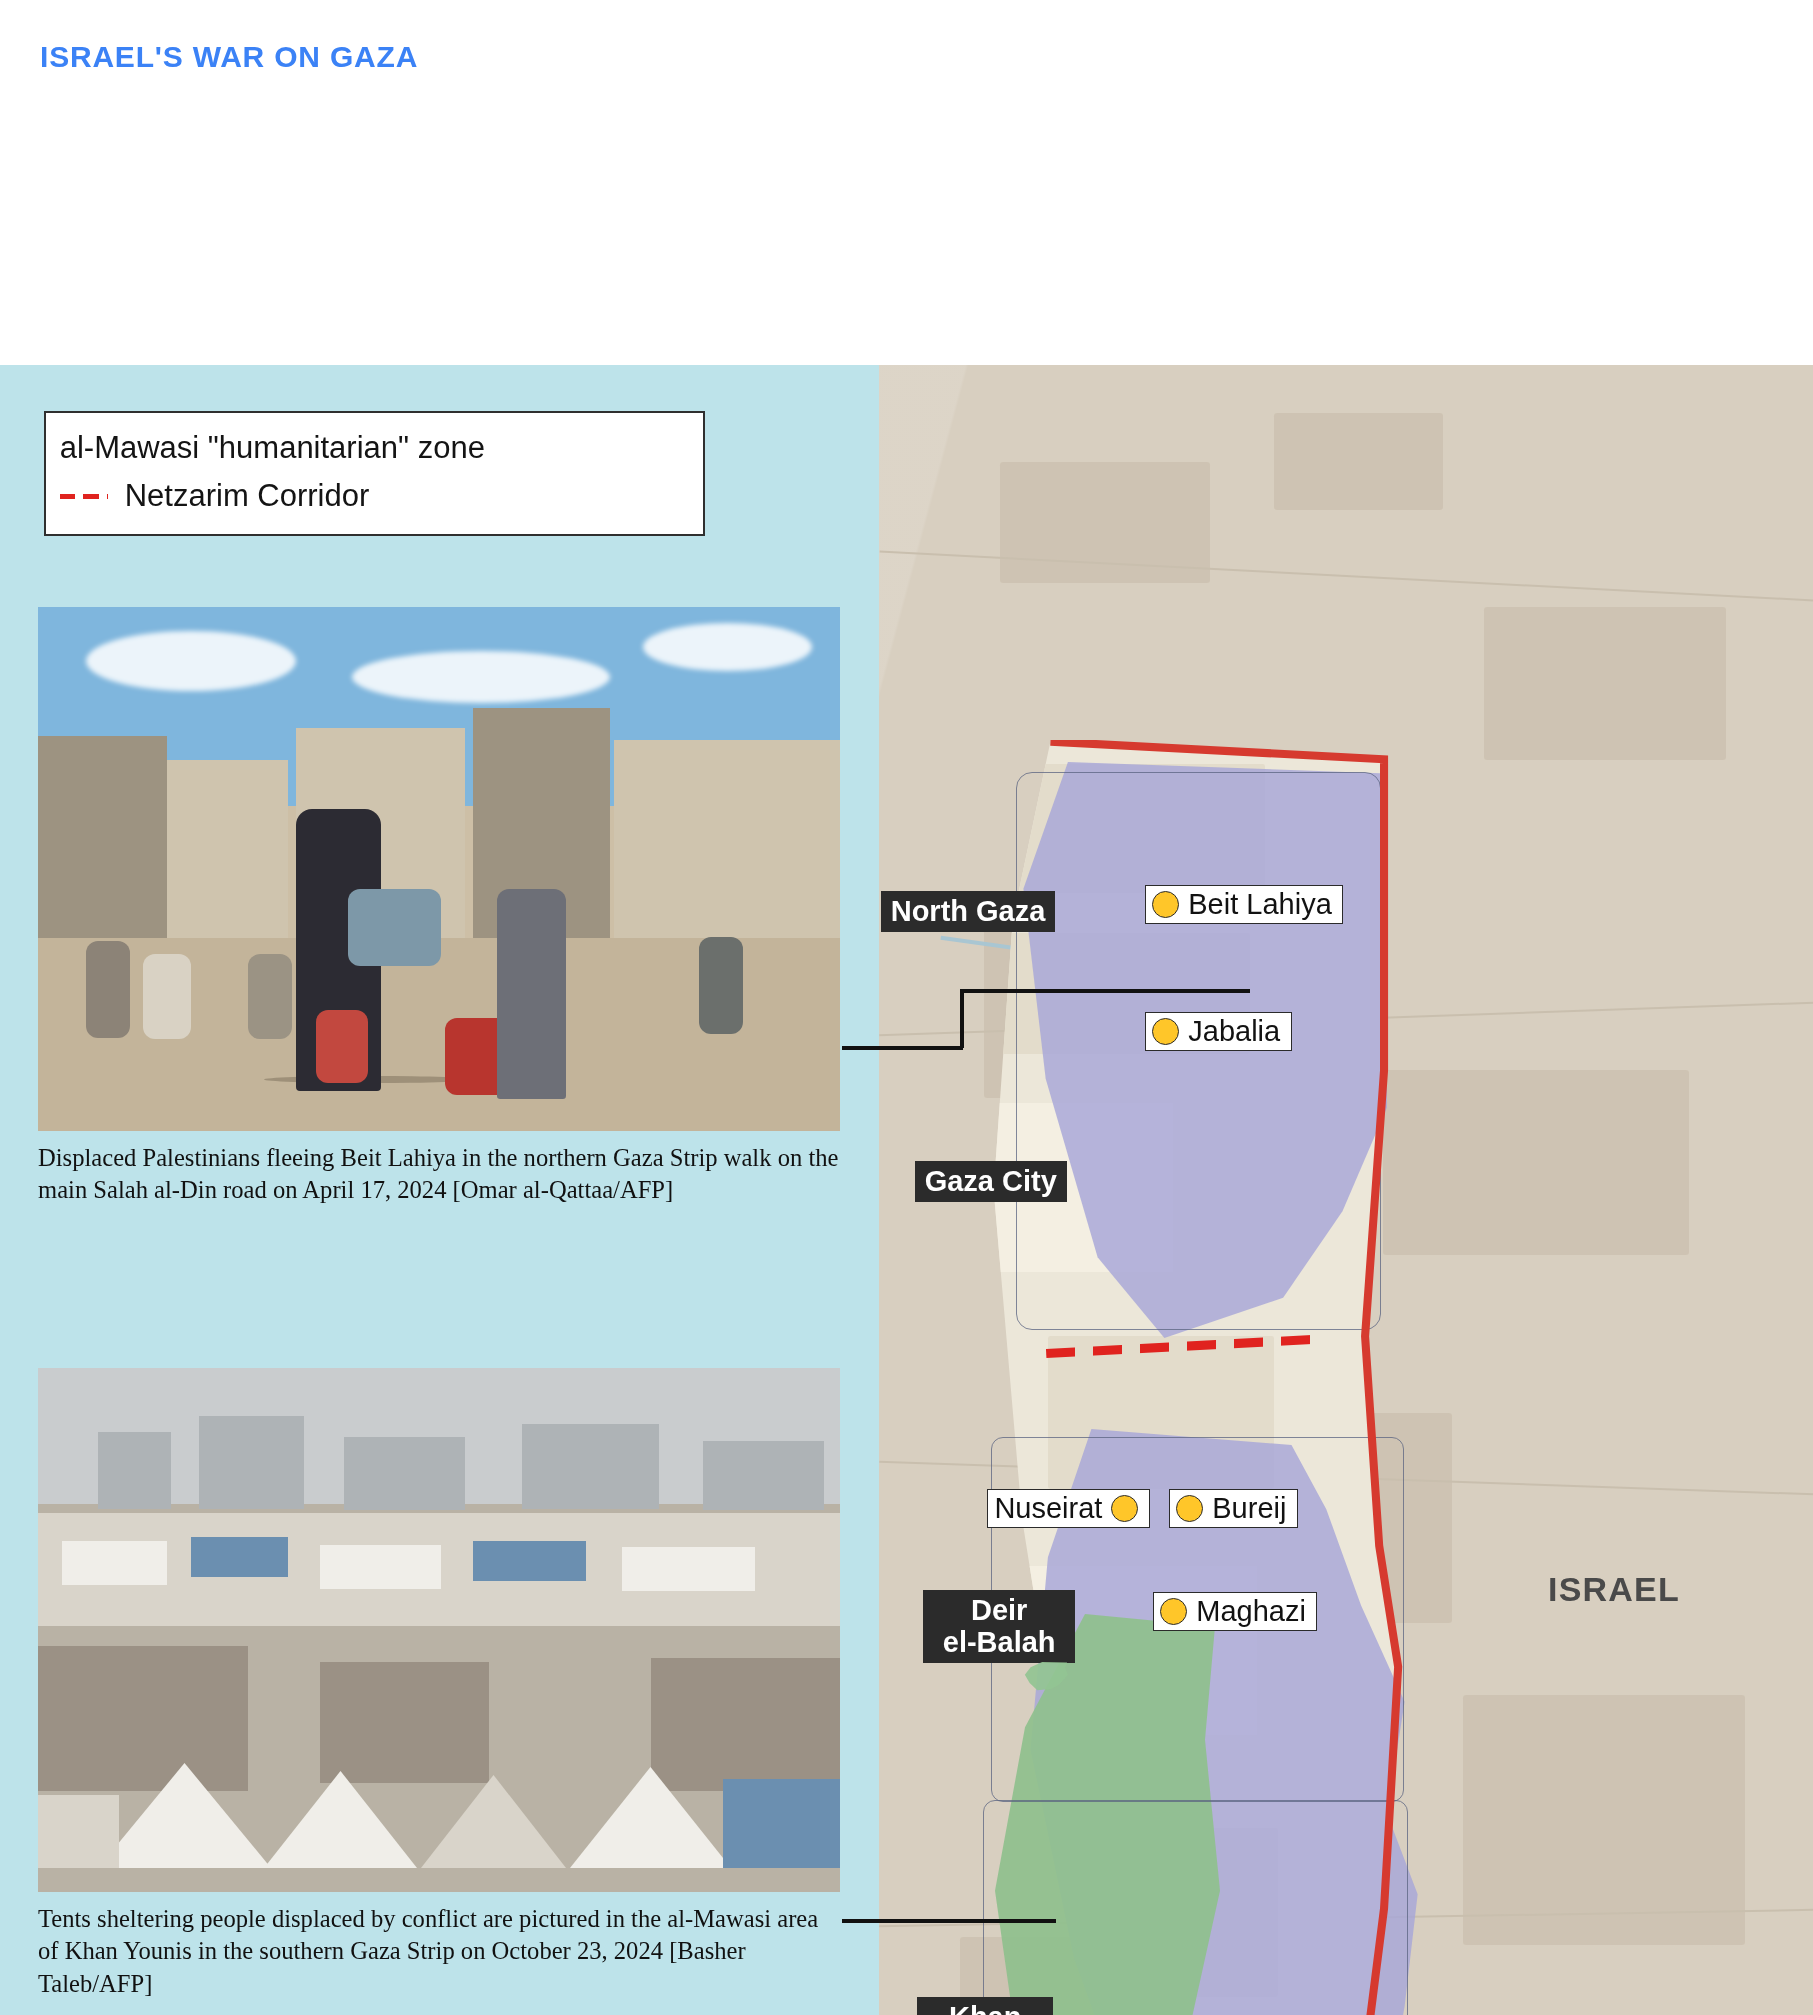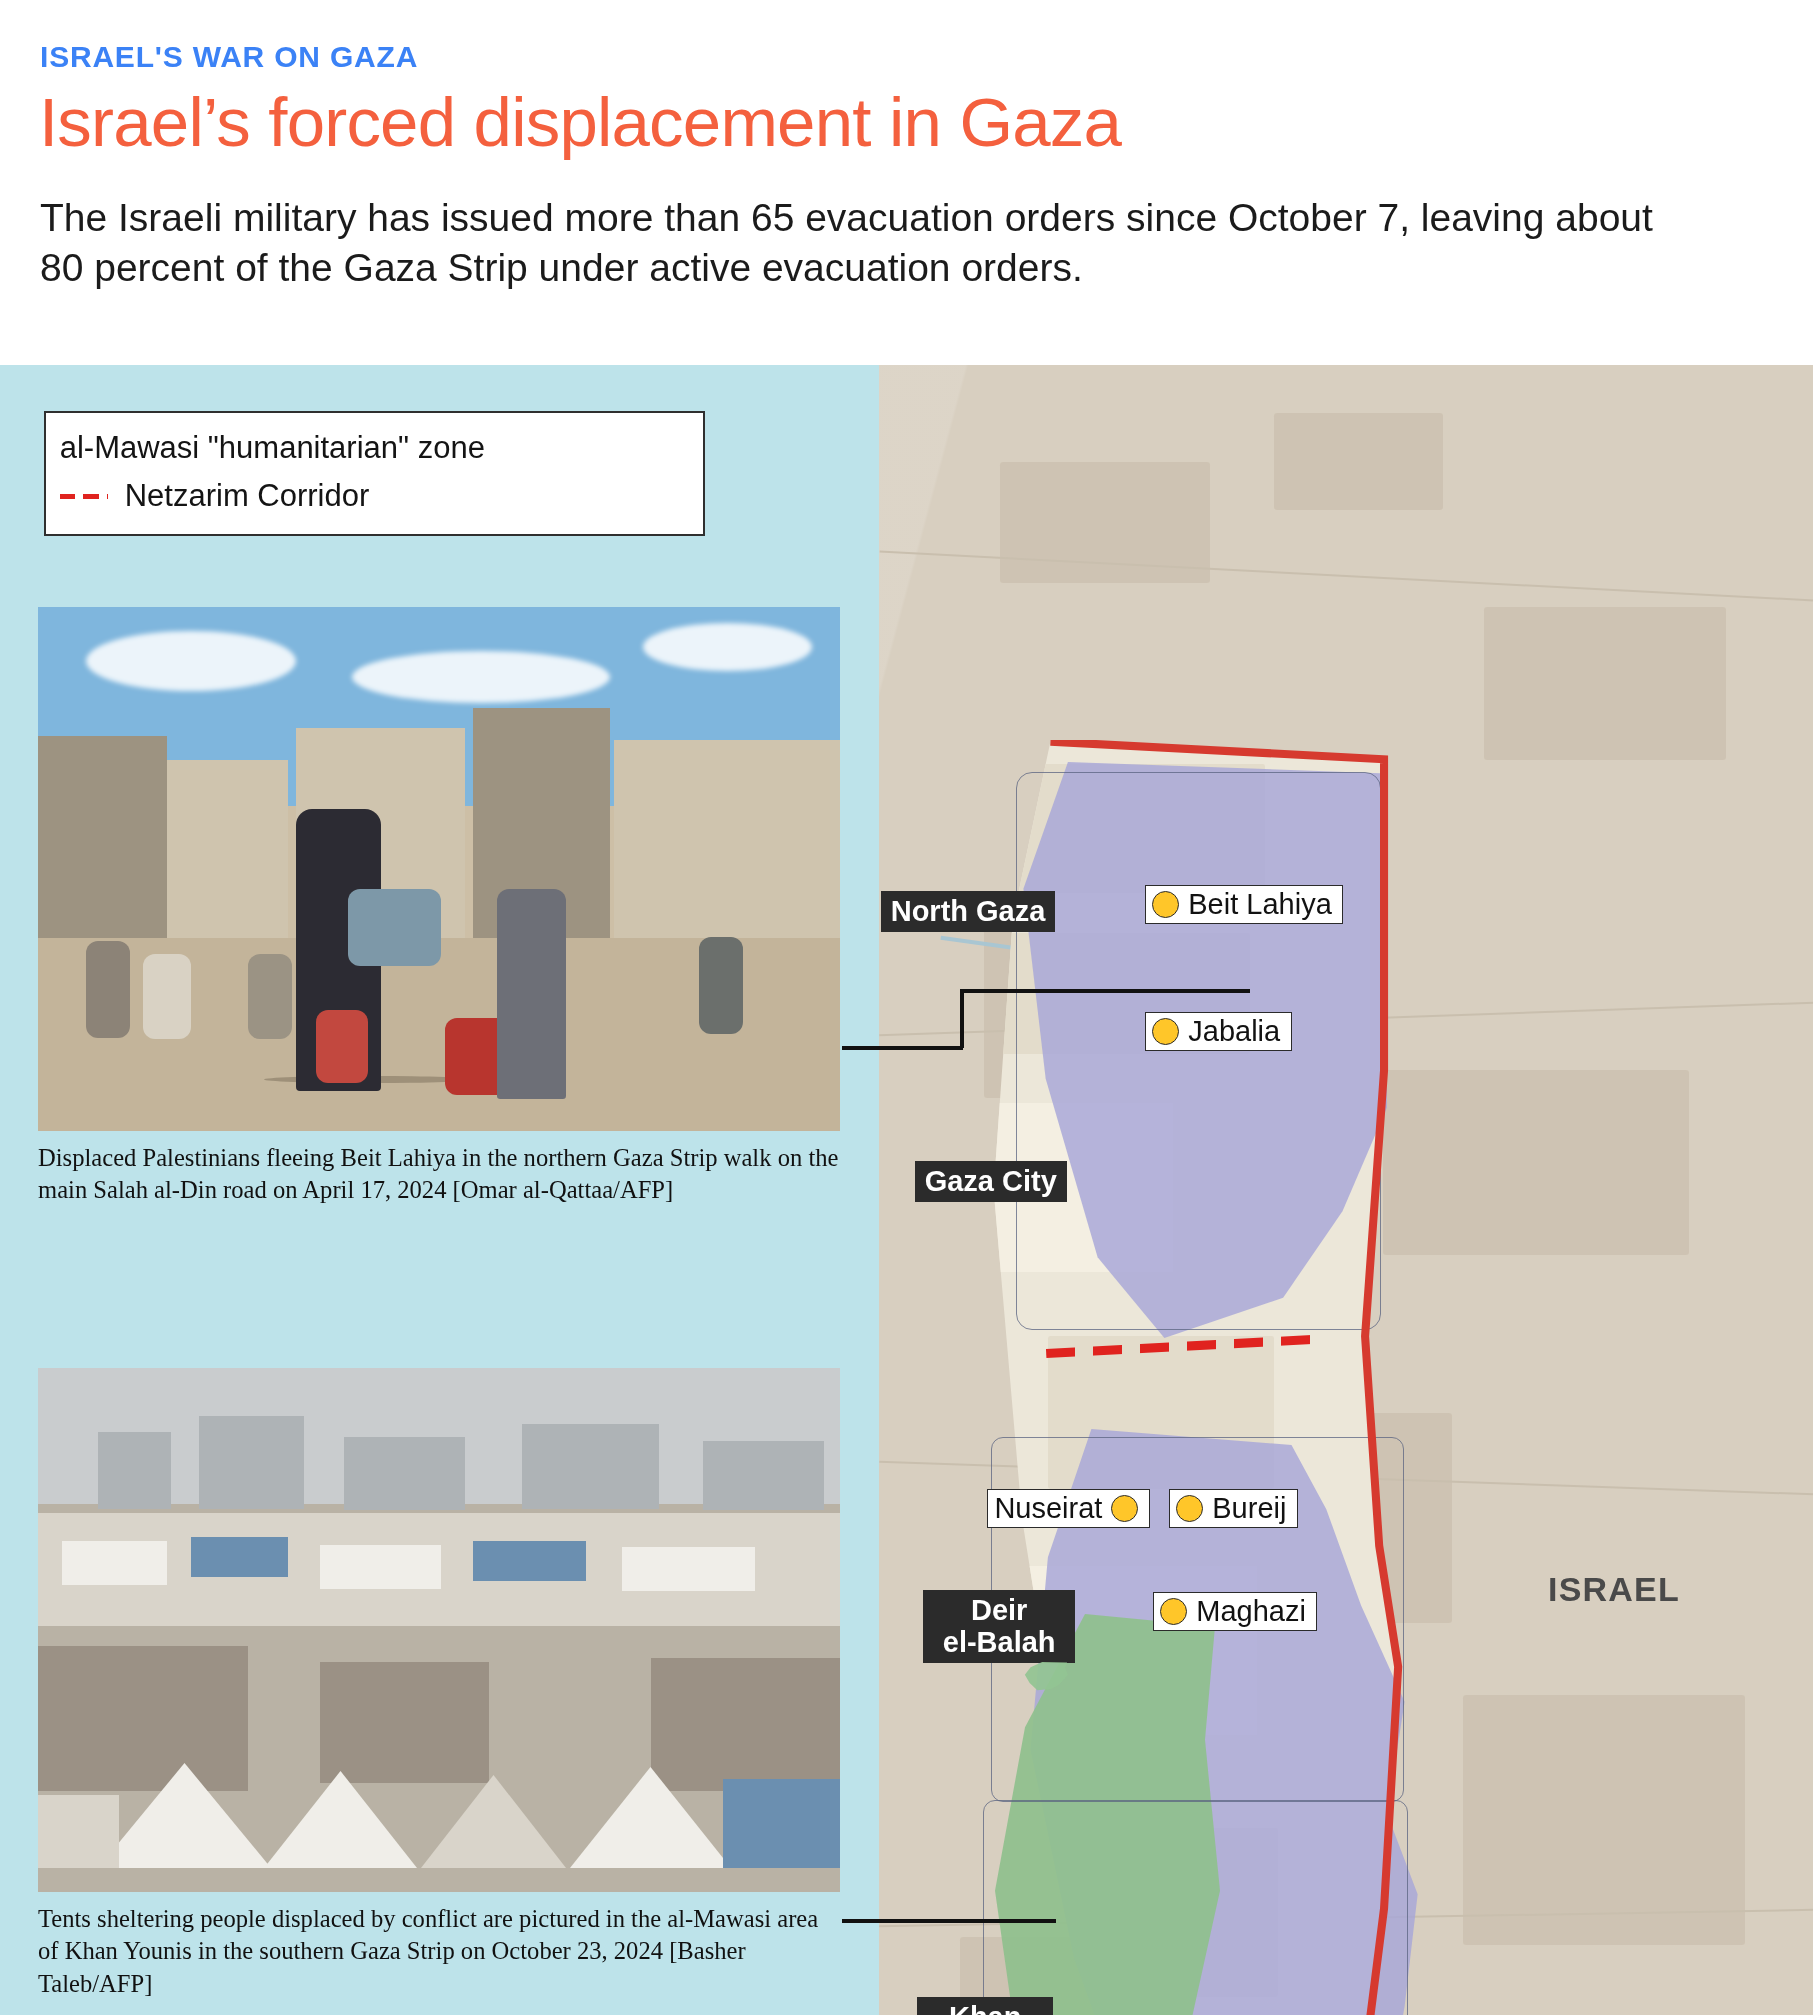--- a/index.html
+++ b/index.html
@@ -170,22 +170,20 @@
   }
 
   
   .leader { position:absolute; background:#111; }
 </style>
 </head>
 <body>
 
 <div class="header">
   <div class="kicker">ISRAEL'S WAR ON GAZA</div>
-  <div class="headline">Israel’s forced displacement in Gaza</div>
-  <div class="subhead">The Israeli military has issued more than 65 evacuation orders since October 7, leaving about 80 percent of the Gaza Strip under active evacuation orders.</div>
 </div>
 
 <div class="mapwrap">
   <div class="sea-lines"></div>
 
   <div class="land">
     <div class="land-texture"></div>
     <div class="landparcel" style="left:121px; top:97px; width:210px; height:121px;"></div>
     <div class="landparcel" style="left:395px; top:48px; width:169px; height:97px;"></div>
     <div class="landparcel" style="left:605px; top:242px; width:242px; height:153px;"></div>

